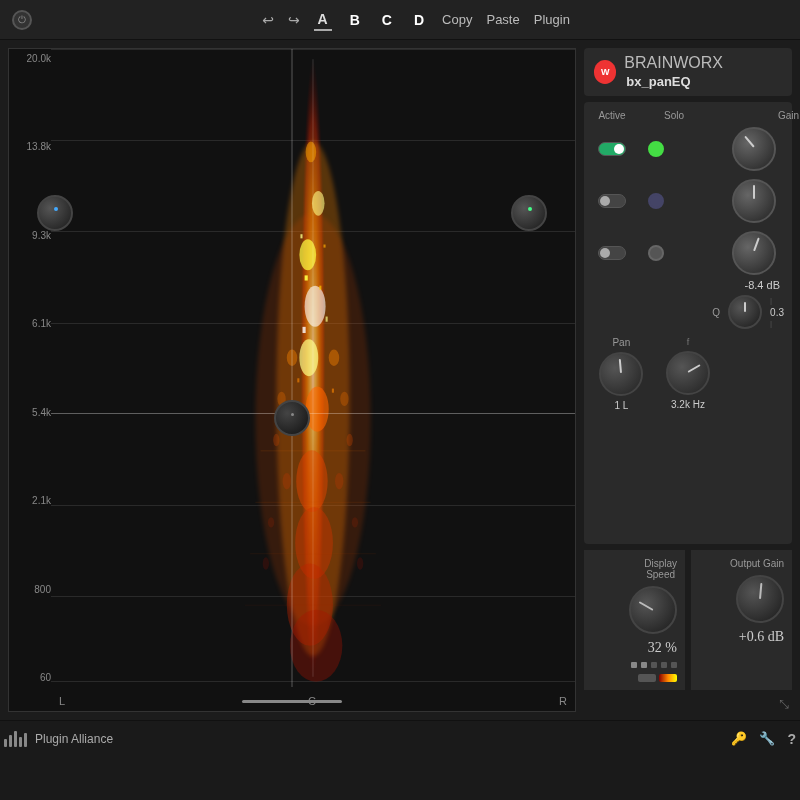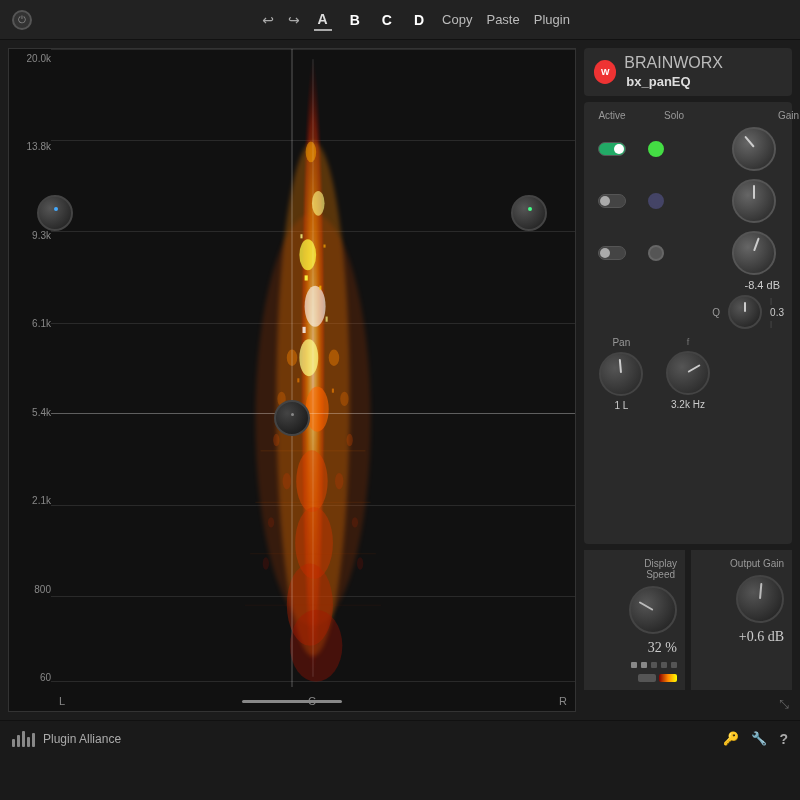--- a/index.html
+++ b/index.html
@@ -369,21 +369,21 @@
       cursor: pointer;
     }
 
     
     .bottom-bar {
       width: 100%;
       height: 36px;
       background: #1a1a1a;
       display: flex;
       align-items: center;
-      padding: 0 12px;
+      padding: 0 4px;
       border-top: 1px solid #111;
     }
     .pa-logo {
       display: flex;
       align-items: center;
       gap: 8px;
       color: #aaa;
       font-size: 12px;
     }
     .pa-icon {

